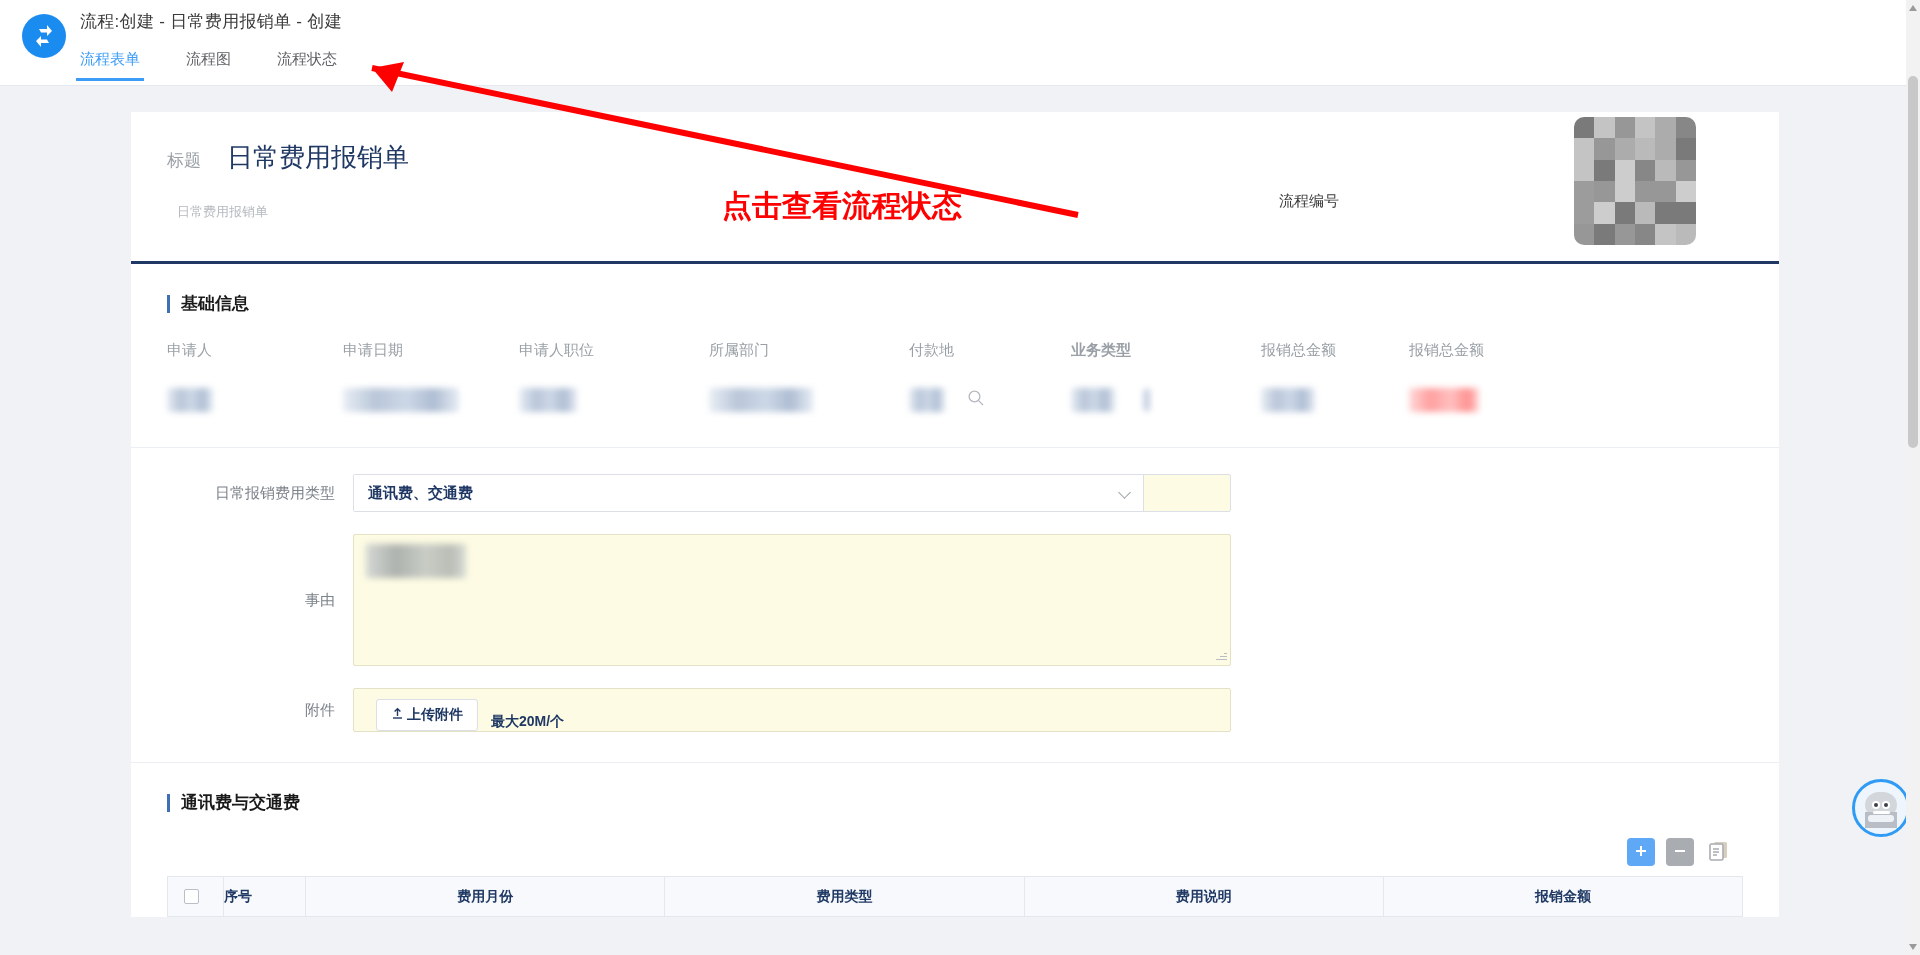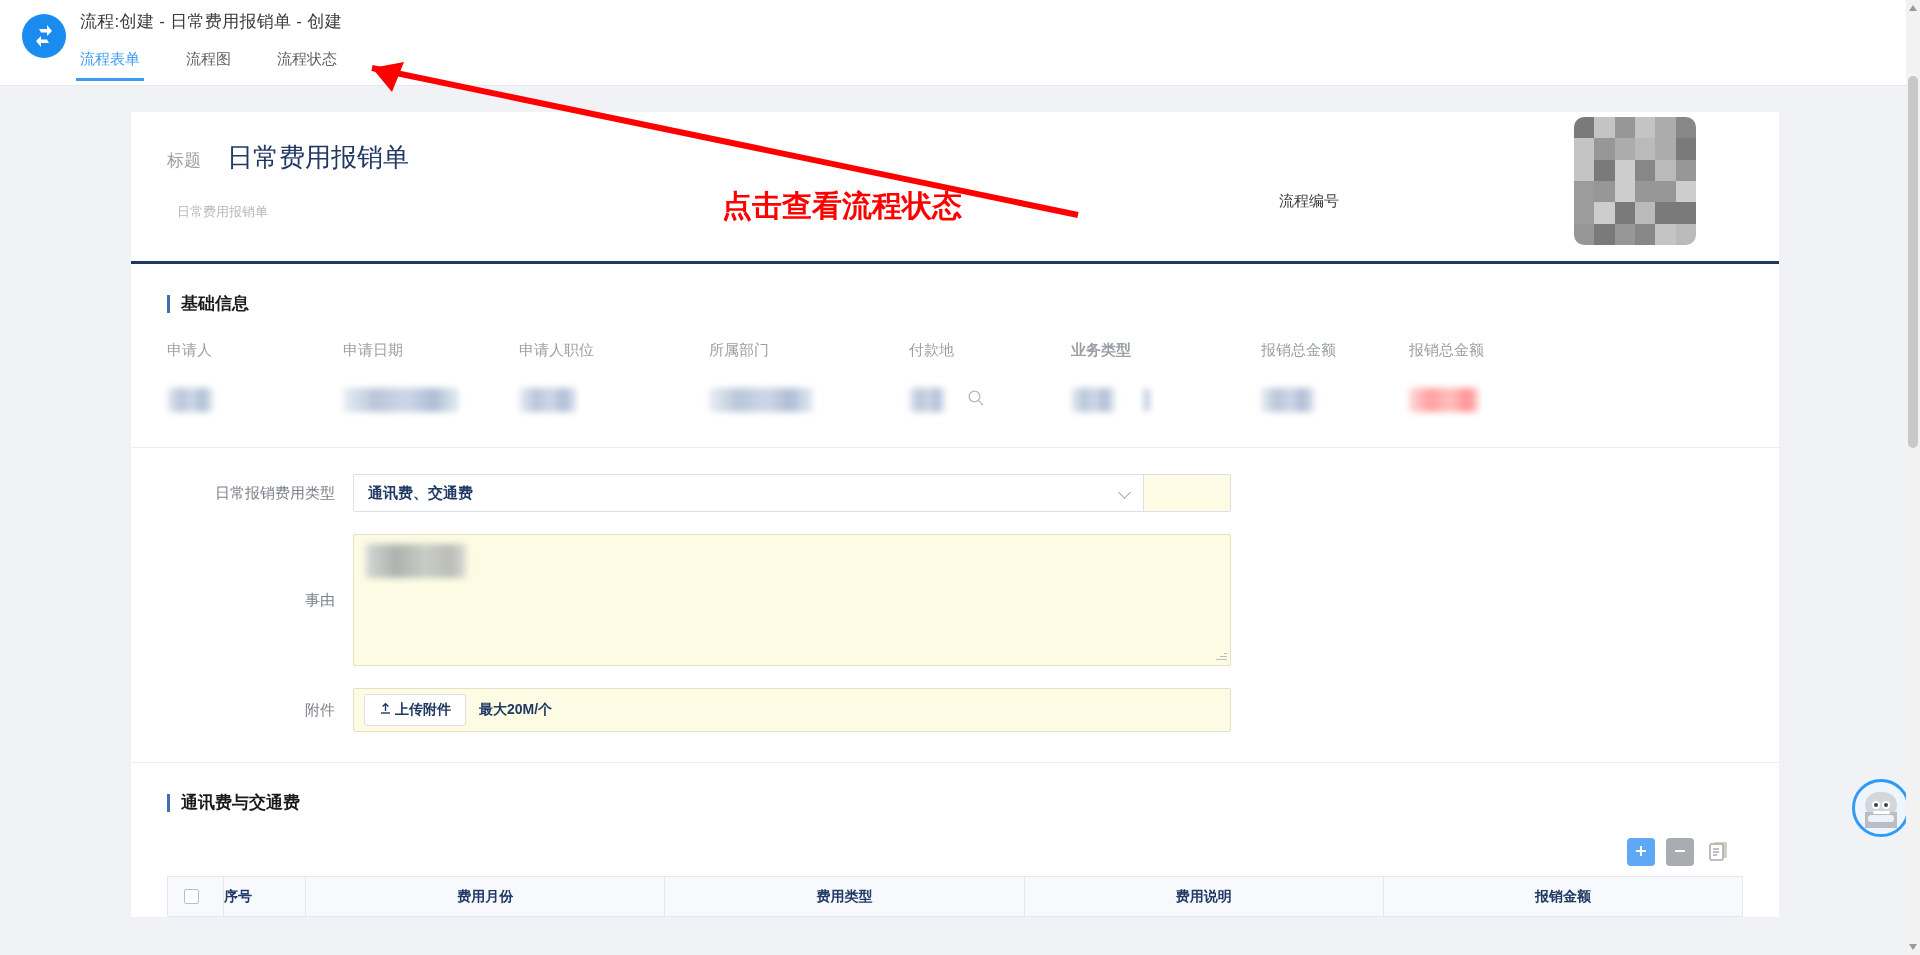--- a/index.html
+++ b/index.html
@@ -280,22 +280,22 @@
     height: 1px;
     background: #b9bcc2;
     transform-origin: right;
   }
   .upload-box {
     width: 878px;
     height: 44px;
     background: #fdfbe3;
     border: 1px solid #e3e1c6;
     border-radius: 2px;
-    display: flex; align-items: center;
-    padding-left: 10px;
+    display: flex; align-items: flex-end;
+    padding-left: 22px;
   }
   .upload-btn {
     height: 32px;
     border: 1px solid #dcdfe6;
     background: #ffffff;
     border-radius: 3px;
     font-size: 14px;
     font-weight: 700;
     color: #1f3864;
     padding: 0 14px;

